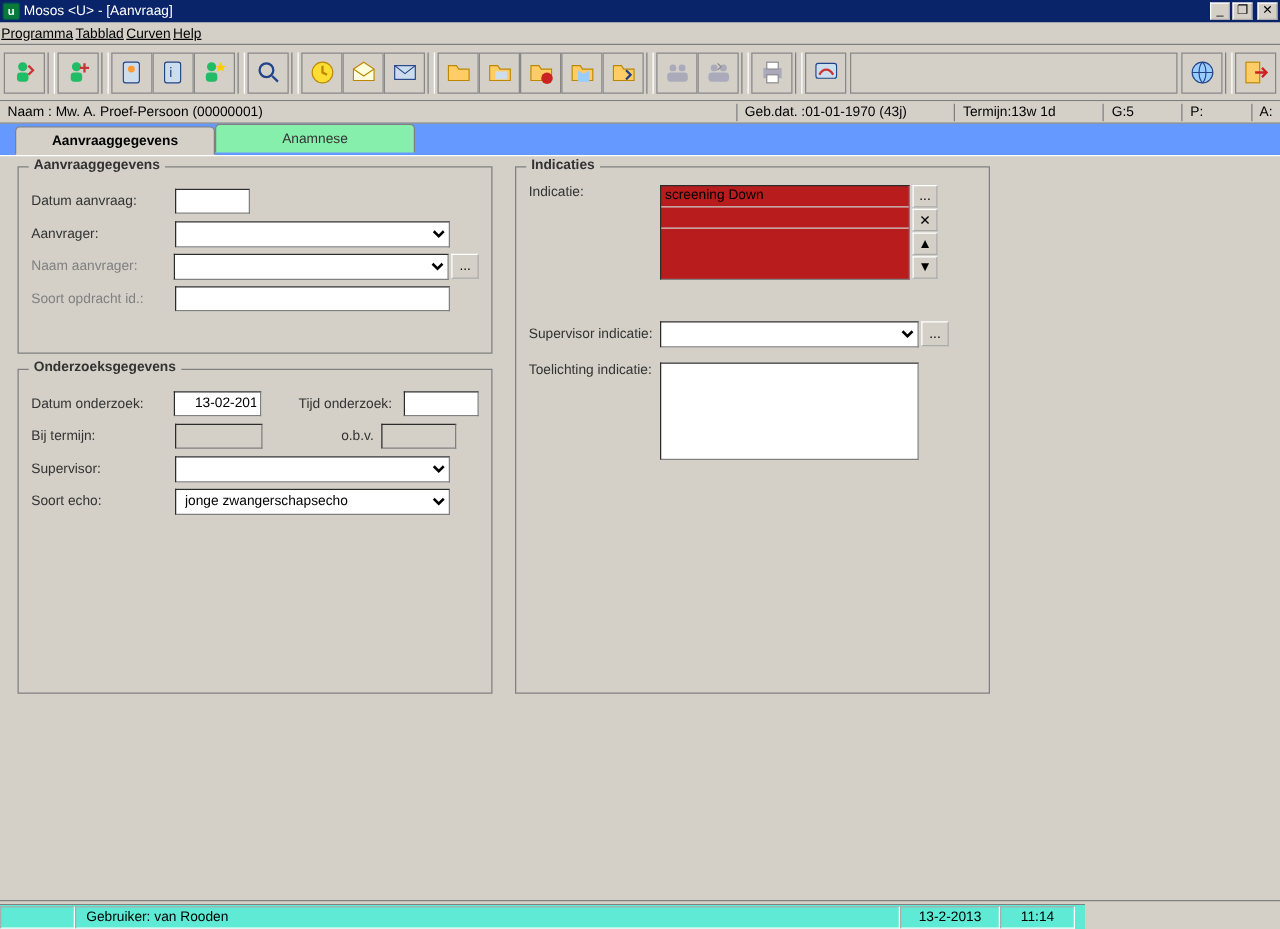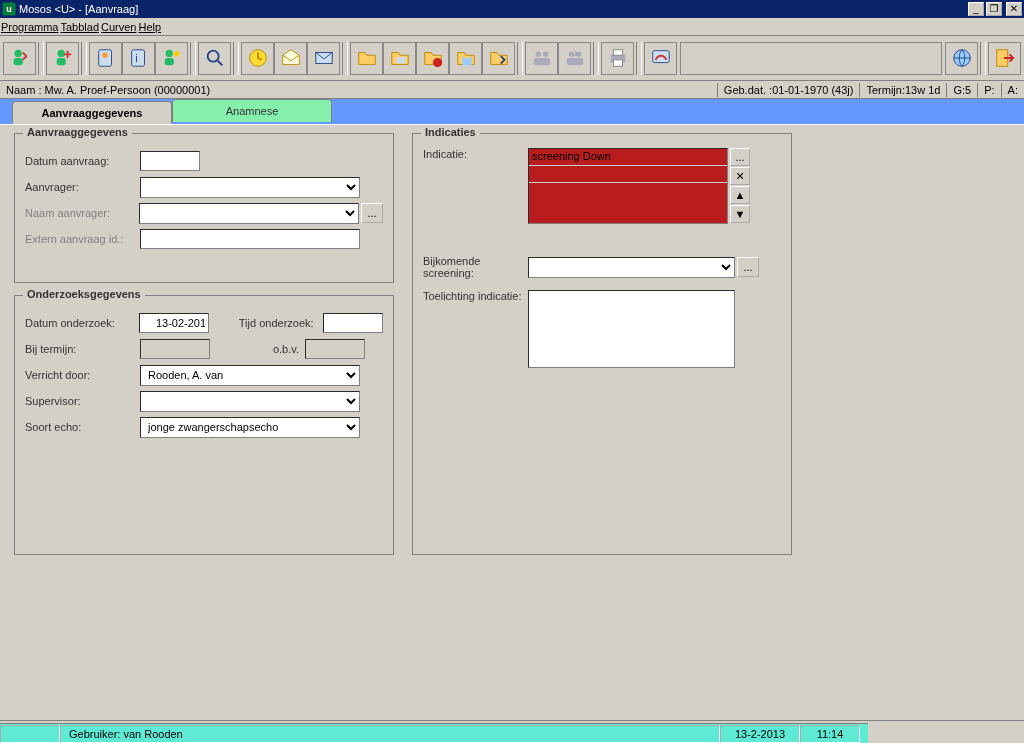--- a/index.html
+++ b/index.html
@@ -52,21 +52,21 @@
     width:6px;height:33px;margin:0 2px;
     border-left:1px solid #808080;border-right:1px solid #fff;
   }
   .toolbar-blank{
     flex:1;height:33px;border:1px solid #888;background:#d4d0c8;margin-left:3px;margin-right:3px;
   }
 
   
   .infobar {
     height:18px;background:#d4d0c8;display:flex;align-items:center;
-    border-bottom:1px solid #808080;font-size:11px;
+    border-bottom:1px solid #808080;font-size:11px;gap:32px;
   }
   .infobar .ileft{padding:1px 6px;}
   .infobar .iflex{flex:1;}
   .infobar .iright{padding:1px 6px;border-left:1px solid #808080;}
 
   
   .bluestrip{height:25px;background:#6699ff;position:relative;}
 
   
   .tabs{
@@ -338,44 +338,40 @@
       <div class="row">
         <div class="lbl">Aanvrager:</div>
         <select class="inp sel"><option></option></select>
       </div>
       <div class="row">
         <div class="lbl dim">Naam aanvrager:</div>
         <select class="inp sel" style="width:222px;"><option></option></select>
         <div class="btn-ellipsis">...</div>
       </div>
       <div class="row">
-        <div class="lbl dim">Extern aanvraag id.:</div>
+        <div class="lbl dim">Soort opdracht id.:</div>
         <input class="inp" style="width: 220px;" value="">
       </div>
     </div>
 
     <div class="group" style="height:260px;">
       <div class="legend">Onderzoeksgegevens</div>
       <div class="row">
         <div class="lbl">Datum onderzoek:</div>
         <input class="inp" style="width: 70px; padding-left: 16px;" value="13-02-2013">
         <div style="width:10px;"></div>
         <div class="lbl" style="width:85px;margin-left:20px;">Tijd onderzoek:</div>
         <input class="inp" style="width: 60px;" value="">
       </div>
       <div class="row">
         <div class="lbl">Bij termijn:</div>
         <input class="inp readonly" style="width: 70px;" disabled="" value="">
         <div style="width:10px;"></div>
         <div class="lbl" style="width:85px;text-align:right;padding-right:6px;">o.b.v.</div>
         <input class="inp readonly" style="width: 60px;" disabled="" value="">
-      </div>
-      <div class="row">
-        <div class="lbl">Verricht door:</div>
-        <select class="inp sel"><option>Rooden, A. van</option></select>
       </div>
       <div class="row">
         <div class="lbl">Supervisor:</div>
         <select class="inp sel"><option></option></select>
       </div>
       <div class="row">
         <div class="lbl">Soort echo:</div>
         <select class="inp sel"><option>jonge zwangerschapsecho</option></select>
       </div>
     </div>
@@ -395,21 +391,21 @@
           <div class="sbtn">...</div>
           <div class="sbtn">✕</div>
           <div class="sbtn">▲</div>
           <div class="sbtn">▼</div>
         </div>
       </div>
 
       <div style="height:30px;"></div>
 
       <div class="row">
-        <div class="lbl" style="width:105px;">Bijkomende screening:</div>
+        <div class="lbl" style="width:105px;">Supervisor indicatie:</div>
         <select class="inp" style="width:207px;"><option></option></select>
         <div class="btn-ellipsis">...</div>
       </div>
 
       <div style="height:10px;"></div>
 
       <div class="row" style="align-items:flex-start;">
         <div class="lbl" style="width:105px;">Toelichting indicatie:</div>
         <textarea class="inp" style=""></textarea>
       </div>

